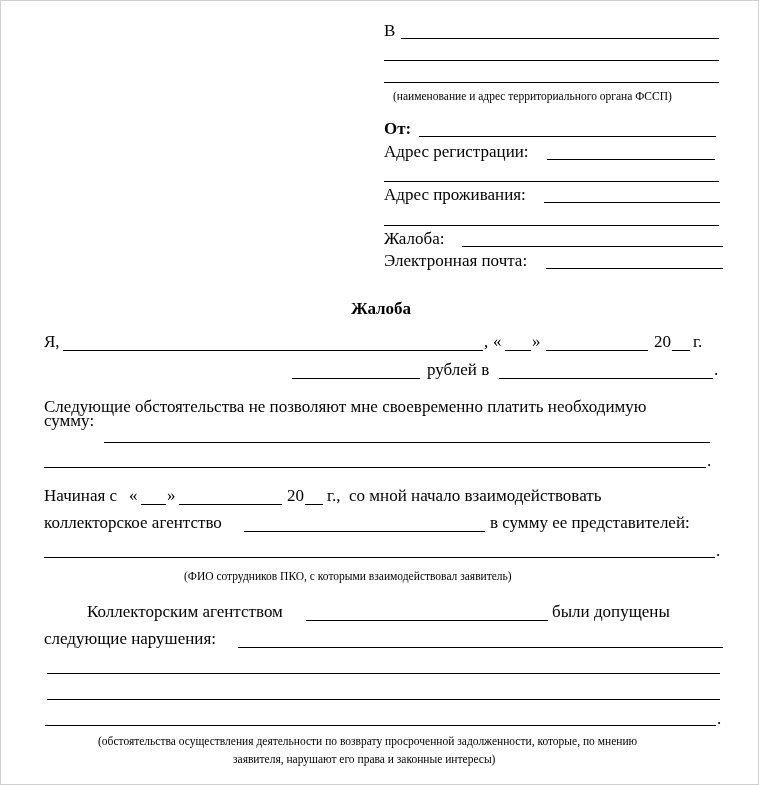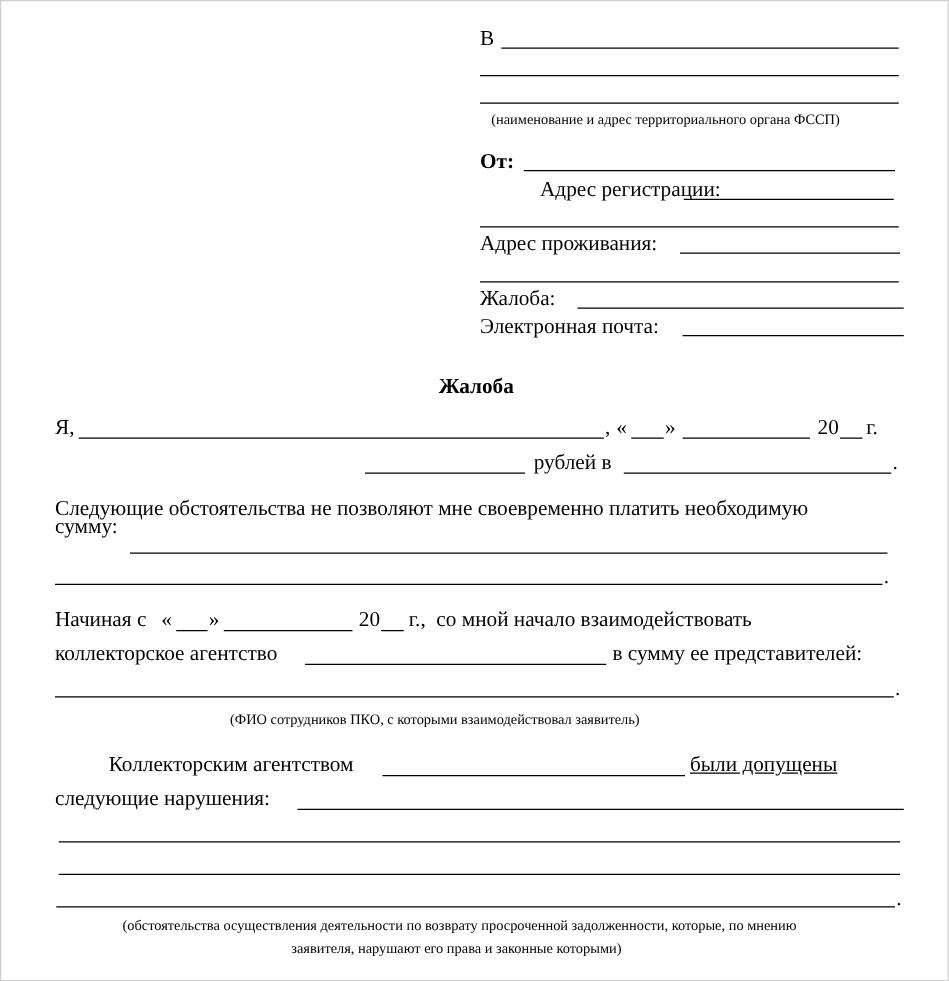--- a/index.html
+++ b/index.html
@@ -25,21 +25,21 @@
 
   <span class="abs t17" style="left:383px;top:21px;">В</span>
   <div class="line" style="left:400px;top:37px;width:318px;"></div>
   <div class="line" style="left:383px;top:59px;width:335px;"></div>
   <div class="line" style="left:383px;top:81px;width:335px;"></div>
   <span class="abs t12" style="left:392px;top:90px;">(наименование и адрес территориального органа ФССП)</span>
 
   <span class="abs t17 b" style="left:383px;top:119px;">От:</span>
   <div class="line" style="left:418px;top:135px;width:297px;"></div>
 
-  <span class="abs t17" style="left:383px;top:142px;margin-left:48px;">Адрес регистрации:</span>
+  <span class="abs t17" style="left:383px;top:142px;">Адрес регистрации:</span>
   <div class="line" style="left:546px;top:158px;width:168px;"></div>
   <div class="line" style="left:383px;top:180px;width:335px;"></div>
 
   <span class="abs t17" style="left:383px;top:185px;">Адрес проживания:</span>
   <div class="line" style="left:543px;top:201px;width:176px;"></div>
   <div class="line" style="left:383px;top:224px;width:335px;"></div>
 
   <span class="abs t17" style="left:383px;top:229px;">Жалоба:</span>
   <div class="line" style="left:461px;top:245px;width:261px;"></div>
 
@@ -81,24 +81,24 @@
 
   <span class="abs t17" style="left:43px;top:513px;">коллекторское агентство</span>
   <div class="line" style="left:243px;top:530px;width:241px;"></div>
   <span class="abs t17" style="left:489px;top:513px;">в сумму ее представителей:</span>
   <div class="line" style="left:43px;top:556px;width:671px;"></div>
   <span class="abs t17" style="left:715px;top:541px;">.</span>
   <span class="abs t17" style="left:86px;top:602px;">Коллекторским агентством</span>
 
   <span class="abs t12" style="left:183px;top:570px;">(ФИО сотрудников ПКО, с которыми взаимодействовал заявитель)</span>
   <div class="line" style="left:305px;top:619px;width:242px;"></div>
-  <span class="abs t17" style="left:551px;top:602px;text-decoration:underline;">были допущены</span>
+  <span class="abs t17" style="left:551px;top:602px;">были допущены</span>
 
   <span class="abs t17" style="left:43px;top:629px;">следующие нарушения:</span>
   <div class="line" style="left:237px;top:646px;width:485px;"></div>
   <div class="line" style="left:46px;top:672px;width:673px;"></div>
   <div class="line" style="left:46px;top:698px;width:673px;"></div>
   <div class="line" style="left:44px;top:724px;width:671px;"></div>
   <span class="abs t17" style="left:716px;top:709px;">.</span>
 
   <span class="abs t12" style="left:72px;top:735px;padding-left:25px;">(обстоятельства осуществления деятельности по возврату просроченной задолженности, которые, по мнению</span>
-  <span class="abs t12" style="left:232px;top:753px;">заявителя, нарушают его права и законные которыми)</span>
+  <span class="abs t12" style="left:232px;top:753px;">заявителя, нарушают его права и законные интересы)</span>
 </div>
 
 </body></html>

